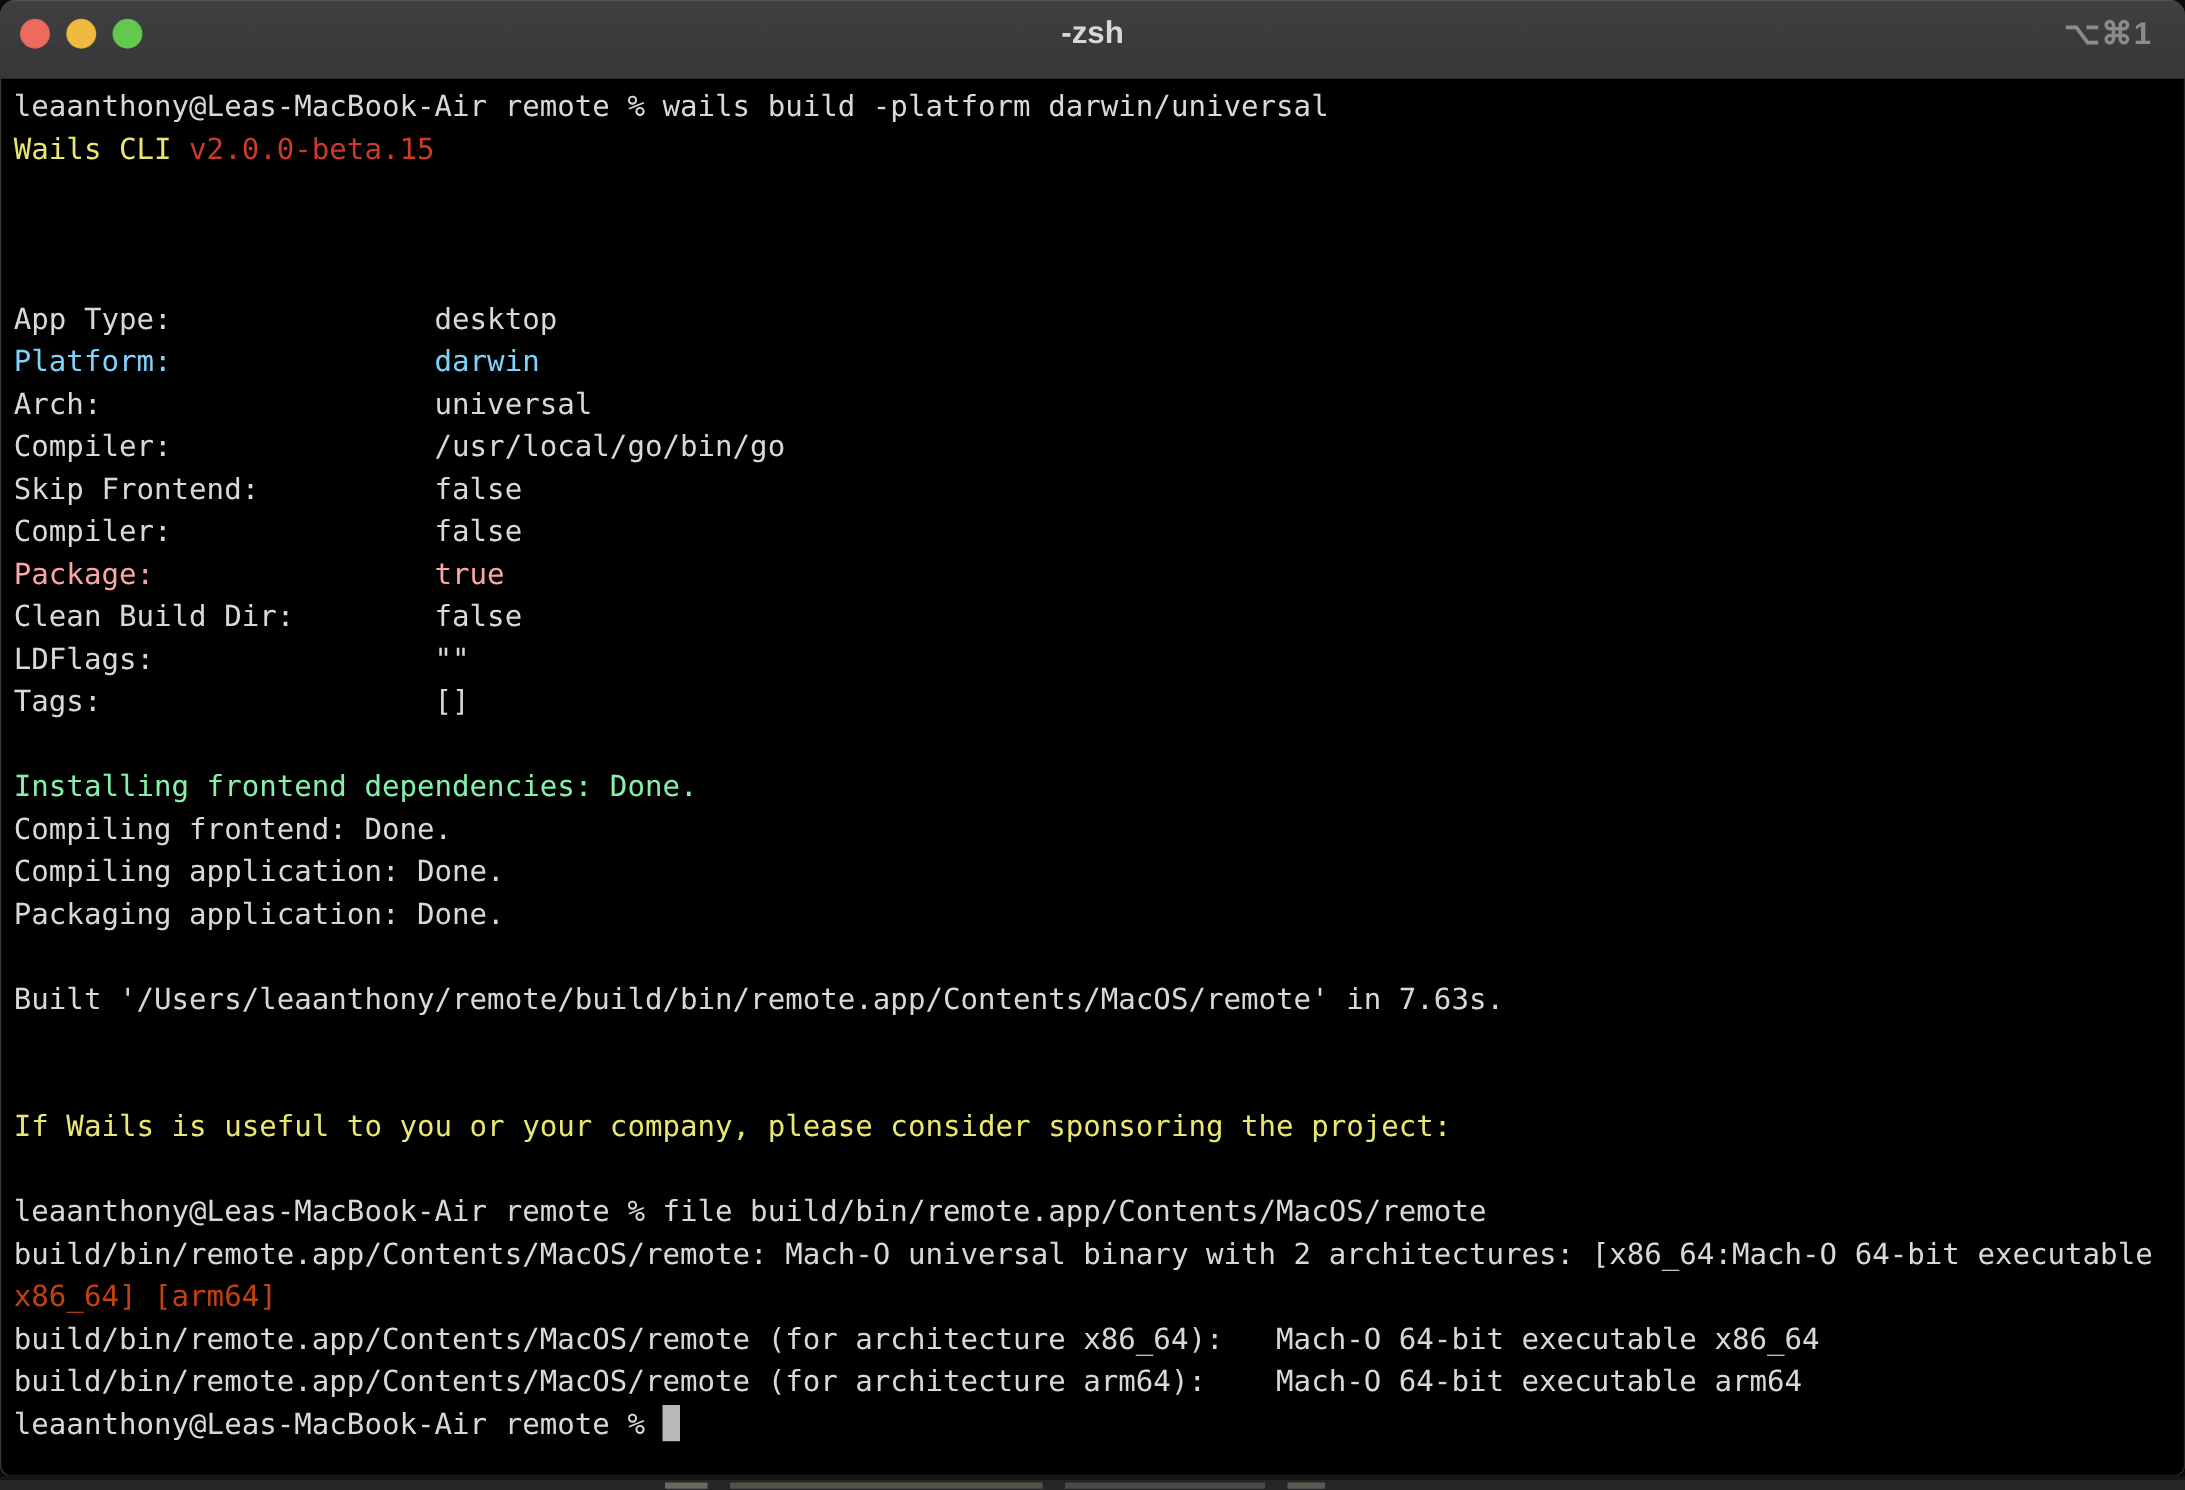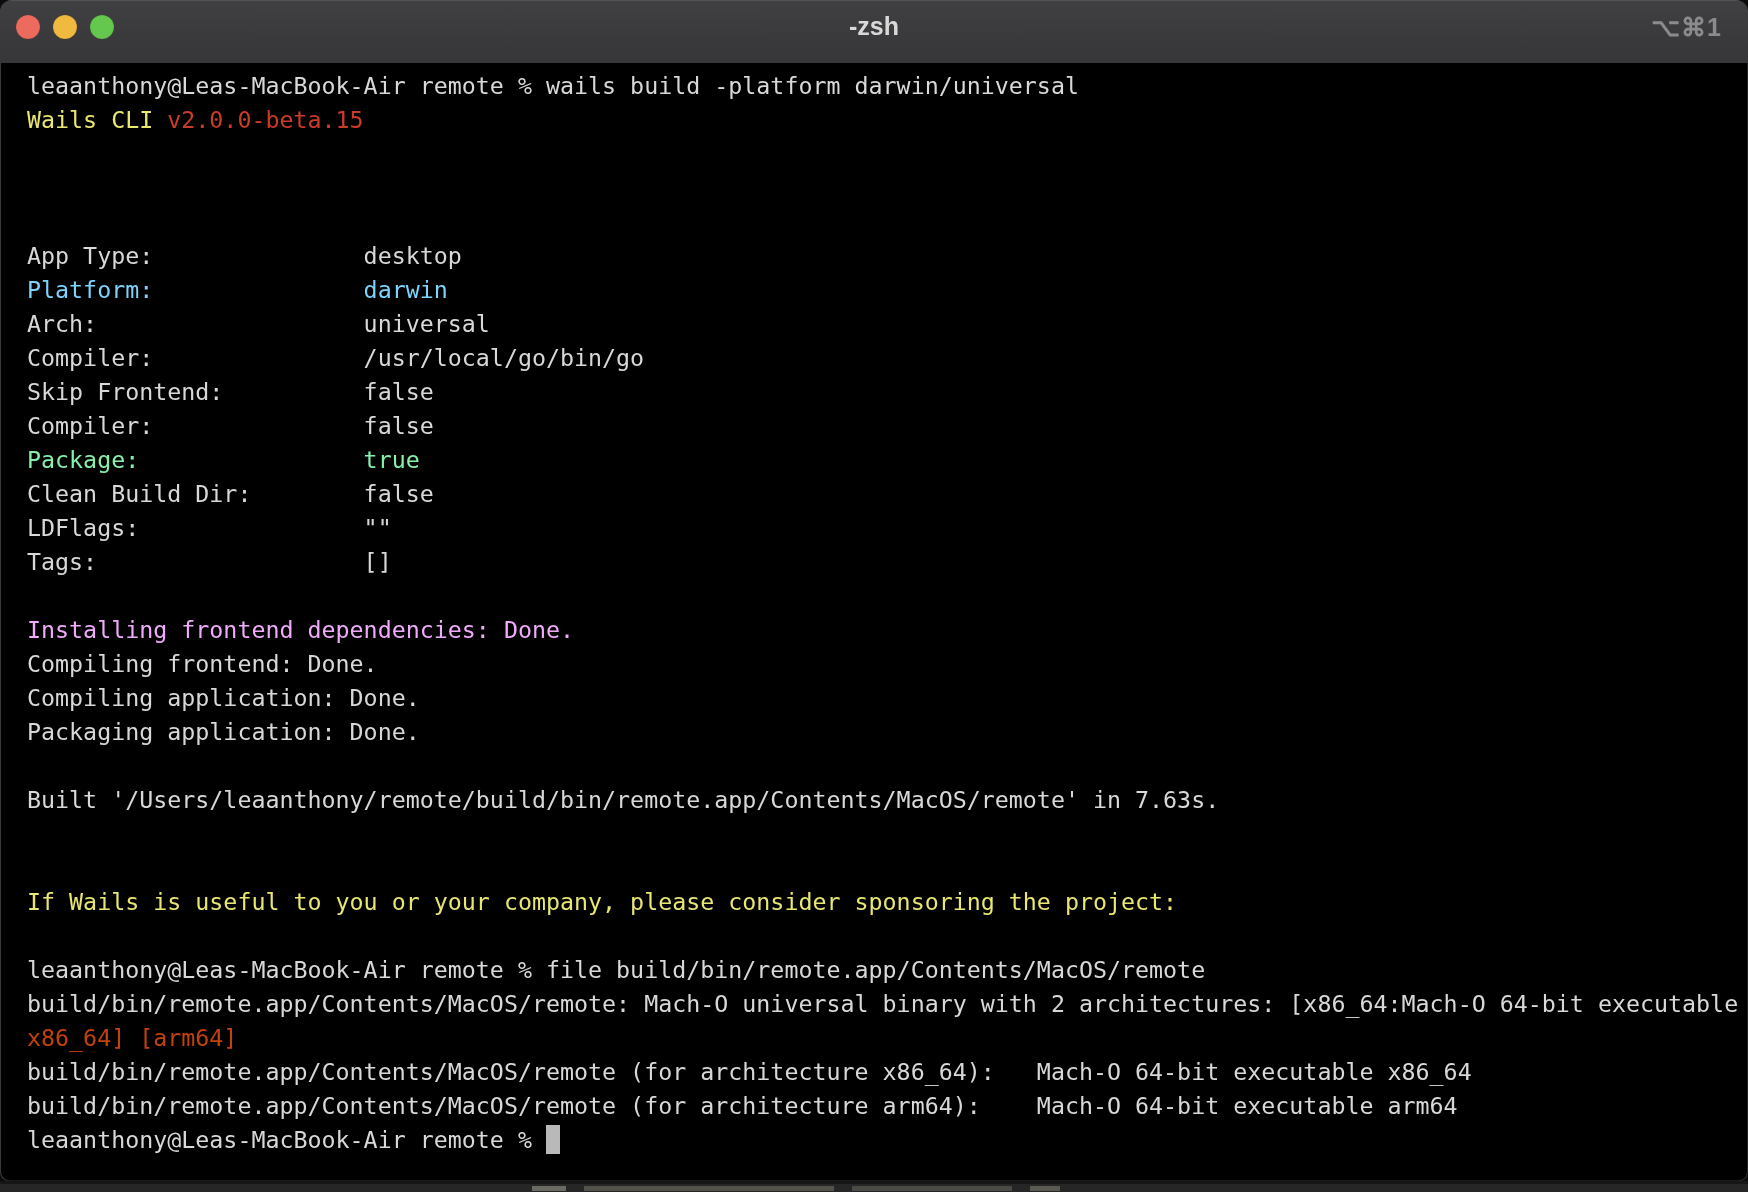--- a/index.html
+++ b/index.html
@@ -60,21 +60,21 @@
     height: 53px;
     line-height: 55px;
     font-family: "Liberation Sans", sans-serif;
     font-weight: bold;
     font-size: 25px;
     color: #8b8b8e;
     letter-spacing: 1px;
   }
   .screen {
     position: relative;
-    padding: 6px 14px 0 27px;
+    padding: 6px 14px 0 11px;
     cursor: text;
   }
   .term-line {
     height: 34px;
     line-height: 34px;
     white-space: pre;
     font-size: 23.3px;
     letter-spacing: 0;
   }
   .term-line span { white-space: pre; }
@@ -127,26 +127,26 @@
       <div class="term-line"><span style="color: rgb(233, 230, 113);">Wails CLI </span><span style="color: rgb(203, 59, 42);">v2.0.0-beta.15</span></div>
       <div class="term-line"></div>
       <div class="term-line"></div>
       <div class="term-line"></div>
       <div class="term-line"><span style="color: rgb(216, 216, 216);">App Type:               desktop</span></div>
       <div class="term-line"><span style="color: #7dd3fc;">Platform:               darwin</span></div>
       <div class="term-line"><span style="color: rgb(216, 216, 216);">Arch:                   universal</span></div>
       <div class="term-line"><span style="color: rgb(216, 216, 216);">Compiler:               /usr/local/go/bin/go</span></div>
       <div class="term-line"><span style="color: rgb(216, 216, 216);">Skip Frontend:          false</span></div>
       <div class="term-line"><span style="color: rgb(216, 216, 216);">Compiler:               false</span></div>
-      <div class="term-line"><span style="color: #86efac;">Package:                true</span></div>
+      <div class="term-line"><span style="color: #fca5a5;">Package:                true</span></div>
       <div class="term-line"><span style="color: rgb(216, 216, 216);">Clean Build Dir:        false</span></div>
       <div class="term-line"><span style="color: rgb(216, 216, 216);">LDFlags:                ""</span></div>
       <div class="term-line"><span style="color: rgb(216, 216, 216);">Tags:                   []</span></div>
       <div class="term-line"></div>
-      <div class="term-line"><span style="color: #f0abfc;">Installing frontend dependencies: Done.</span></div>
+      <div class="term-line"><span style="color: #86efac;">Installing frontend dependencies: Done.</span></div>
       <div class="term-line"><span style="color: rgb(216, 216, 216);">Compiling frontend: Done.</span></div>
       <div class="term-line"><span style="color: rgb(216, 216, 216);">Compiling application: Done.</span></div>
       <div class="term-line"><span style="color: rgb(216, 216, 216);">Packaging application: Done.</span></div>
       <div class="term-line"></div>
       <div class="term-line"><span style="color: rgb(216, 216, 216);">Built '/Users/leaanthony/remote/build/bin/remote.app/Contents/MacOS/remote' in 7.63s.</span></div>
       <div class="term-line"></div>
       <div class="term-line"></div>
       <div class="term-line"><span style="color: rgb(233, 230, 113);">If Wails is useful to you or your company, please consider sponsoring the project:</span></div>
       <div class="term-line"></div>
       <div class="term-line"><span style="color: rgb(216, 216, 216);">leaanthony@Leas-MacBook-Air remote % file build/bin/remote.app/Contents/MacOS/remote</span></div>

